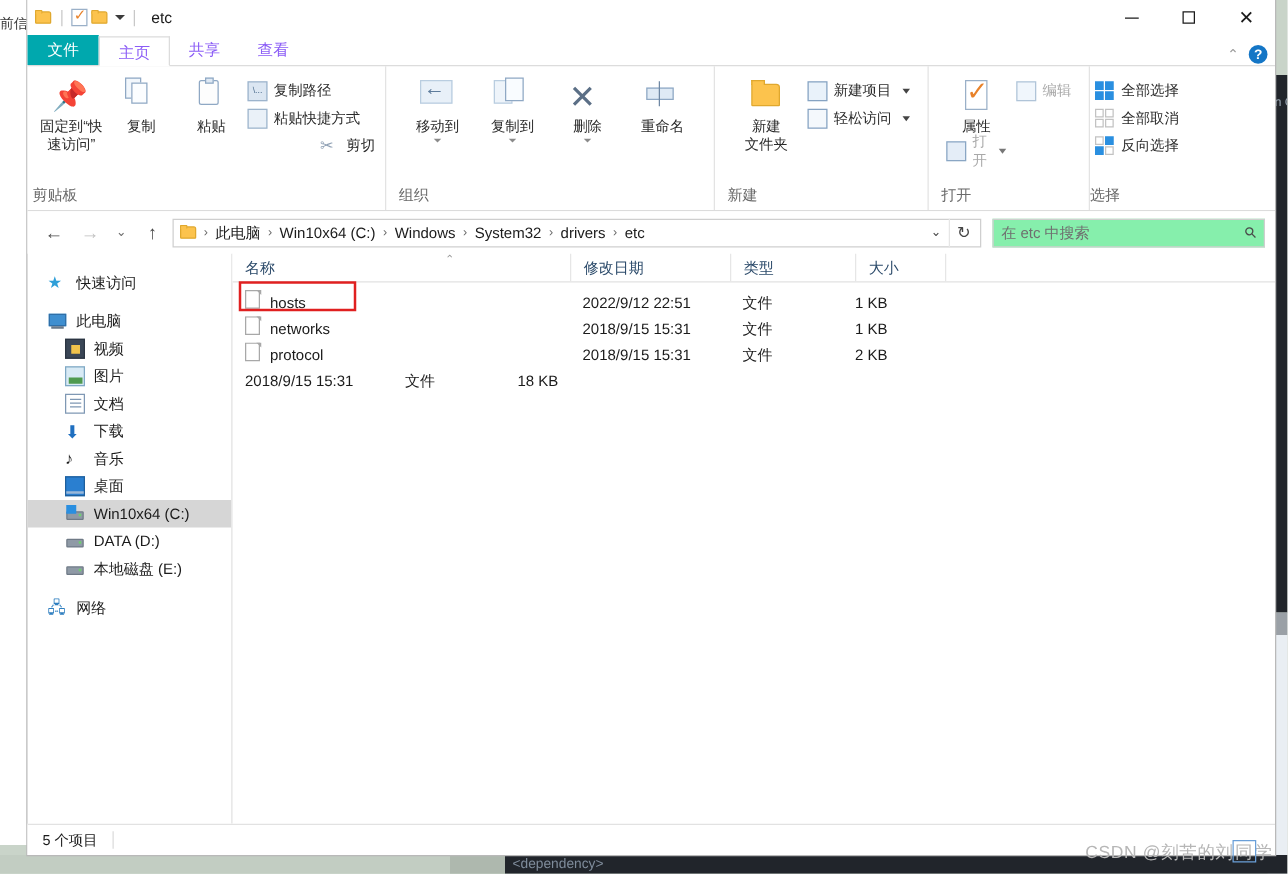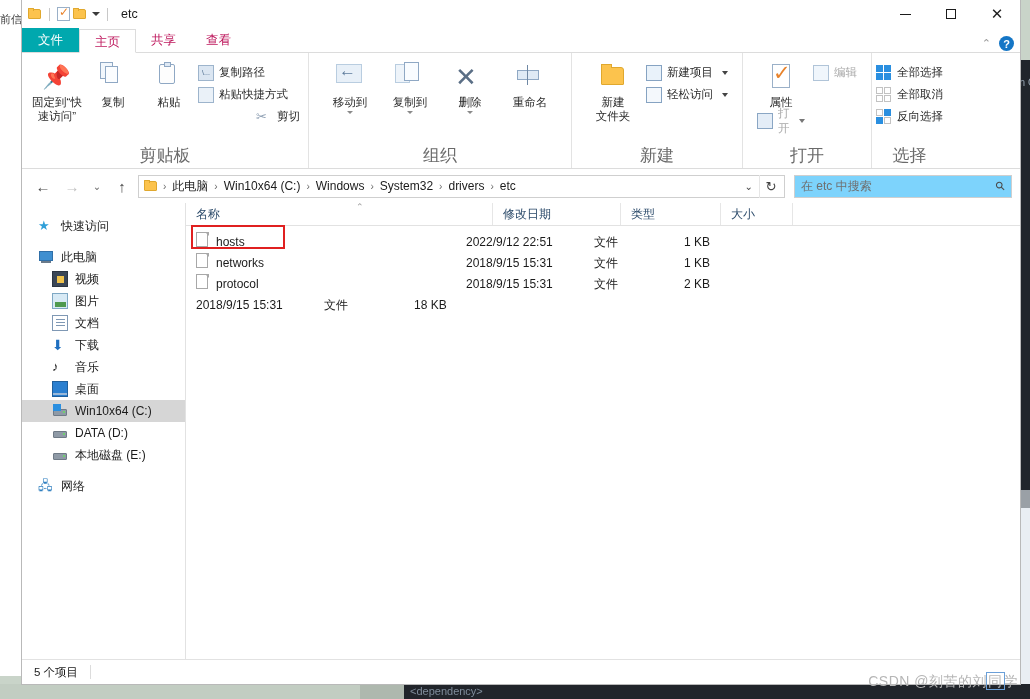--- a/index.html
+++ b/index.html
@@ -66,34 +66,34 @@
   .wctl{position:absolute;right:0;top:0;height:28px;display:flex;}
   .wbtn{width:46px;height:28px;display:flex;align-items:center;justify-content:center;
     font-size:13px;color:#1b1b1b;}
   .wbtn.min:after{content:"";display:block;width:11px;height:1px;background:#1b1b1b;}
   .wbtn.max:after{content:"";display:block;width:10px;height:10px;border:1px solid #1b1b1b;box-sizing:border-box;}
   .wbtn.close{font-size:15px;}
 
   
   .tabbar{height:24px;background:#ffffff;display:flex;align-items:flex-end;position:relative;flex:none;
     border-bottom:1px solid #dcdcdc;}
-  .tab{height:24px;line-height:24px;padding:0 15px;font-size:12.5px;color:#be185d;box-sizing:border-box;}
+  .tab{height:24px;line-height:24px;padding:0 15px;font-size:12.5px;color:#8b5cf6;box-sizing:border-box;}
   .tab.file{background:#00a8ae;color:#fff;font-weight:normal;padding:0 16px;}
   .tab.active{background:#fff;border:1px solid #dcdcdc;border-bottom:1px solid #fff;margin-bottom:-1px;}
   .tabright{position:absolute;right:6px;bottom:1px;display:flex;align-items:center;gap:8px;}
   .caret-up{font-size:11px;color:#9a9a9a;}
   .help{width:15px;height:15px;border-radius:50%;background:#1476c6;color:#fff;font-size:11px;
     display:flex;align-items:center;justify-content:center;font-weight:bold;}
 
   
   .ribbon{height:115px;background:#ffffff;border-bottom:1px solid #dcdcdc;display:flex;flex:none;}
   .rgroup{display:flex;flex-direction:column;position:relative;padding:0 4px;}
   .rgroup + .rgroup{border-left:1px solid #e3e3e3;}
   .gbody{flex:1;display:flex;align-items:flex-start;padding:5px 4px 0 4px;gap:2px;}
-  .glabel{height:20px;line-height:16px;text-align:center;font-size:17px;color:#6a6a6a;}
+  .glabel{height:20px;line-height:16px;font-size:12px;color:#6a6a6a;}
   .bigbtn{width:54px;display:flex;flex-direction:column;align-items:center;padding-top:4px;}
   .bigbtn .lbl{font-size:11.5px;color:#2b2b2b;text-align:center;line-height:14px;margin-top:3px;}
   .smallcol{display:flex;flex-direction:column;padding-top:5px;gap:3px;}
   .smallbtn{display:flex;align-items:center;gap:5px;font-size:11.5px;color:#2b2b2b;height:19px;}
   .smallbtn.dim{color:#a8a8a8;}
   .dd{width:0;height:0;border-left:3.5px solid transparent;border-right:3.5px solid transparent;
     border-top:4px solid #444;margin-left:4px;}
   .dd.sm{border-top-color:#777;}
   .tinydd{width:0;height:0;border-left:3px solid transparent;border-right:3px solid transparent;
     border-top:3.5px solid #8a8a8a;margin-top:2px;}
@@ -150,21 +150,21 @@
   .navbtn.dim{color:#c0c0c0;}
   .navbtn.small{width:18px;font-size:10px;color:#6a6a6a;}
   .crumbbox{flex:1;height:23px;border:1px solid #cfcfcf;background:#fff;display:flex;align-items:center;
     padding:0 2px 0 5px;box-sizing:border-box;}
   .crumbs{flex:1;display:flex;align-items:center;font-size:12px;color:#1b1b1b;gap:1px;overflow:hidden;}
   .crumb{padding:0 3px;white-space:nowrap;}
   .csep{color:#6a6a6a;font-size:10px;padding:0 2px;}
   .crumbbox .chev{font-size:10px;color:#444;padding:0 6px;}
   .refresh{width:22px;height:23px;display:flex;align-items:center;justify-content:center;
     font-size:13px;color:#444;border-left:1px solid #e6e6e6;}
-  .searchbox{width:218px;height:23px;border:1px solid #cfcfcf;background:#7dd3fc;display:flex;
+  .searchbox{width:218px;height:23px;border:1px solid #cfcfcf;background:#86efac;display:flex;
     align-items:center;padding:0 6px;box-sizing:border-box;margin-left:6px;}
   .searchbox span.ph{flex:1;font-size:12px;color:#6f6f6f;}
   .mag{font-size:12px;color:#4a4a4a;transform:rotate(-45deg);}
 
   
   .content{flex:1;display:flex;min-height:0;}
   .navpane{width:163px;border-right:1px solid #e2e2e2;padding-top:12px;flex:none;overflow:hidden;}
   .navitem{height:22px;display:flex;align-items:center;gap:7px;padding-left:16px;font-size:12px;color:#1b1b1b;}
   .navitem.indent{padding-left:30px;}
   .navitem.sel{background:#d6d6d6;}
@@ -194,21 +194,21 @@
     background:#2a8fe0;}
   .net{color:#2f7fc0;font-size:13px;line-height:16px;}
 
   
   .listpane{flex:1;display:flex;flex-direction:column;min-width:0;}
   .colhdr{height:22px;display:flex;align-items:center;font-size:12px;color:#2b4a6a;
     border-bottom:1px solid #e2e2e2;position:relative;background:#fff;}
   .col{height:22px;line-height:22px;padding-left:10px;box-sizing:border-box;border-left:1px solid #e6e6e6;}
   .col:first-child{border-left:none;}
   .col.c-name{width:270px;}
-  .col.c-date{width:128px;margin-left:36px;}
+  .col.c-date{width:128px;}
   .col.c-type{width:100px;}
   .col.c-size{width:72px;}
   .col.c-rest{flex:1;}
   .sortmark{position:absolute;left:170px;top:-1px;font-size:9px;color:#9a9a9a;}
   .rows{flex:1;padding-top:6px;}
   .row{height:21px;display:flex;align-items:center;font-size:12px;color:#1b1b1b;}
   .cell{height:21px;line-height:21px;box-sizing:border-box;overflow:hidden;white-space:nowrap;}
   .cell.name{width:270px;display:flex;gap:7px;padding-left:10px;}
   .cell.date{width:128px;padding-left:10px;}
   .cell.type{width:100px;padding-left:10px;}

